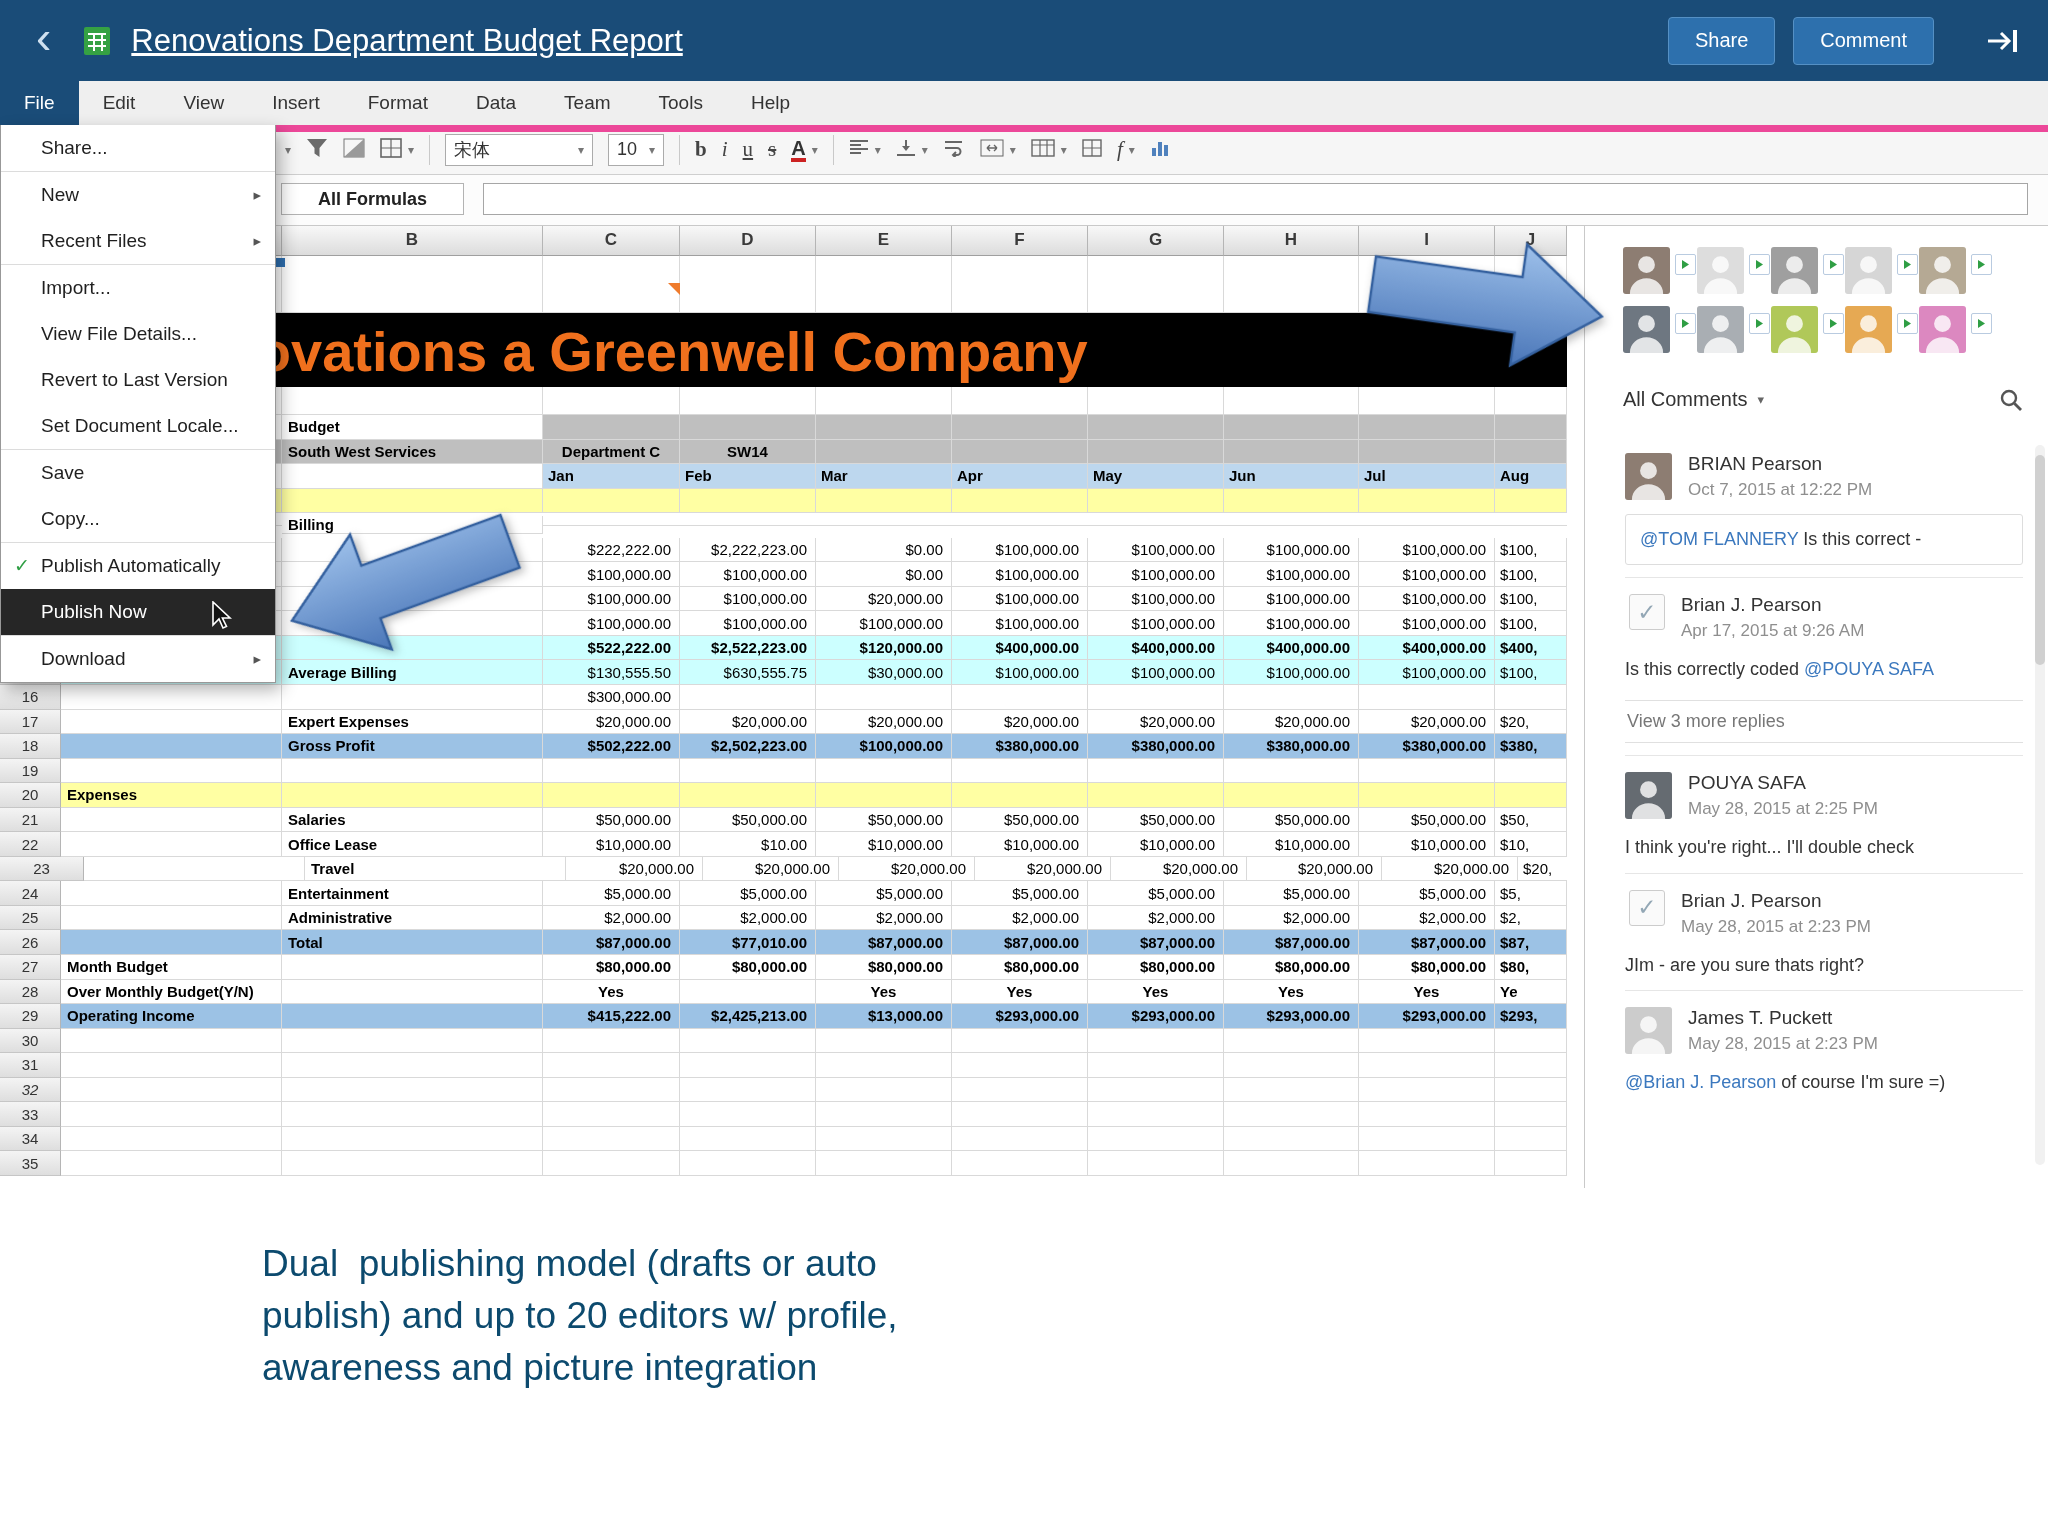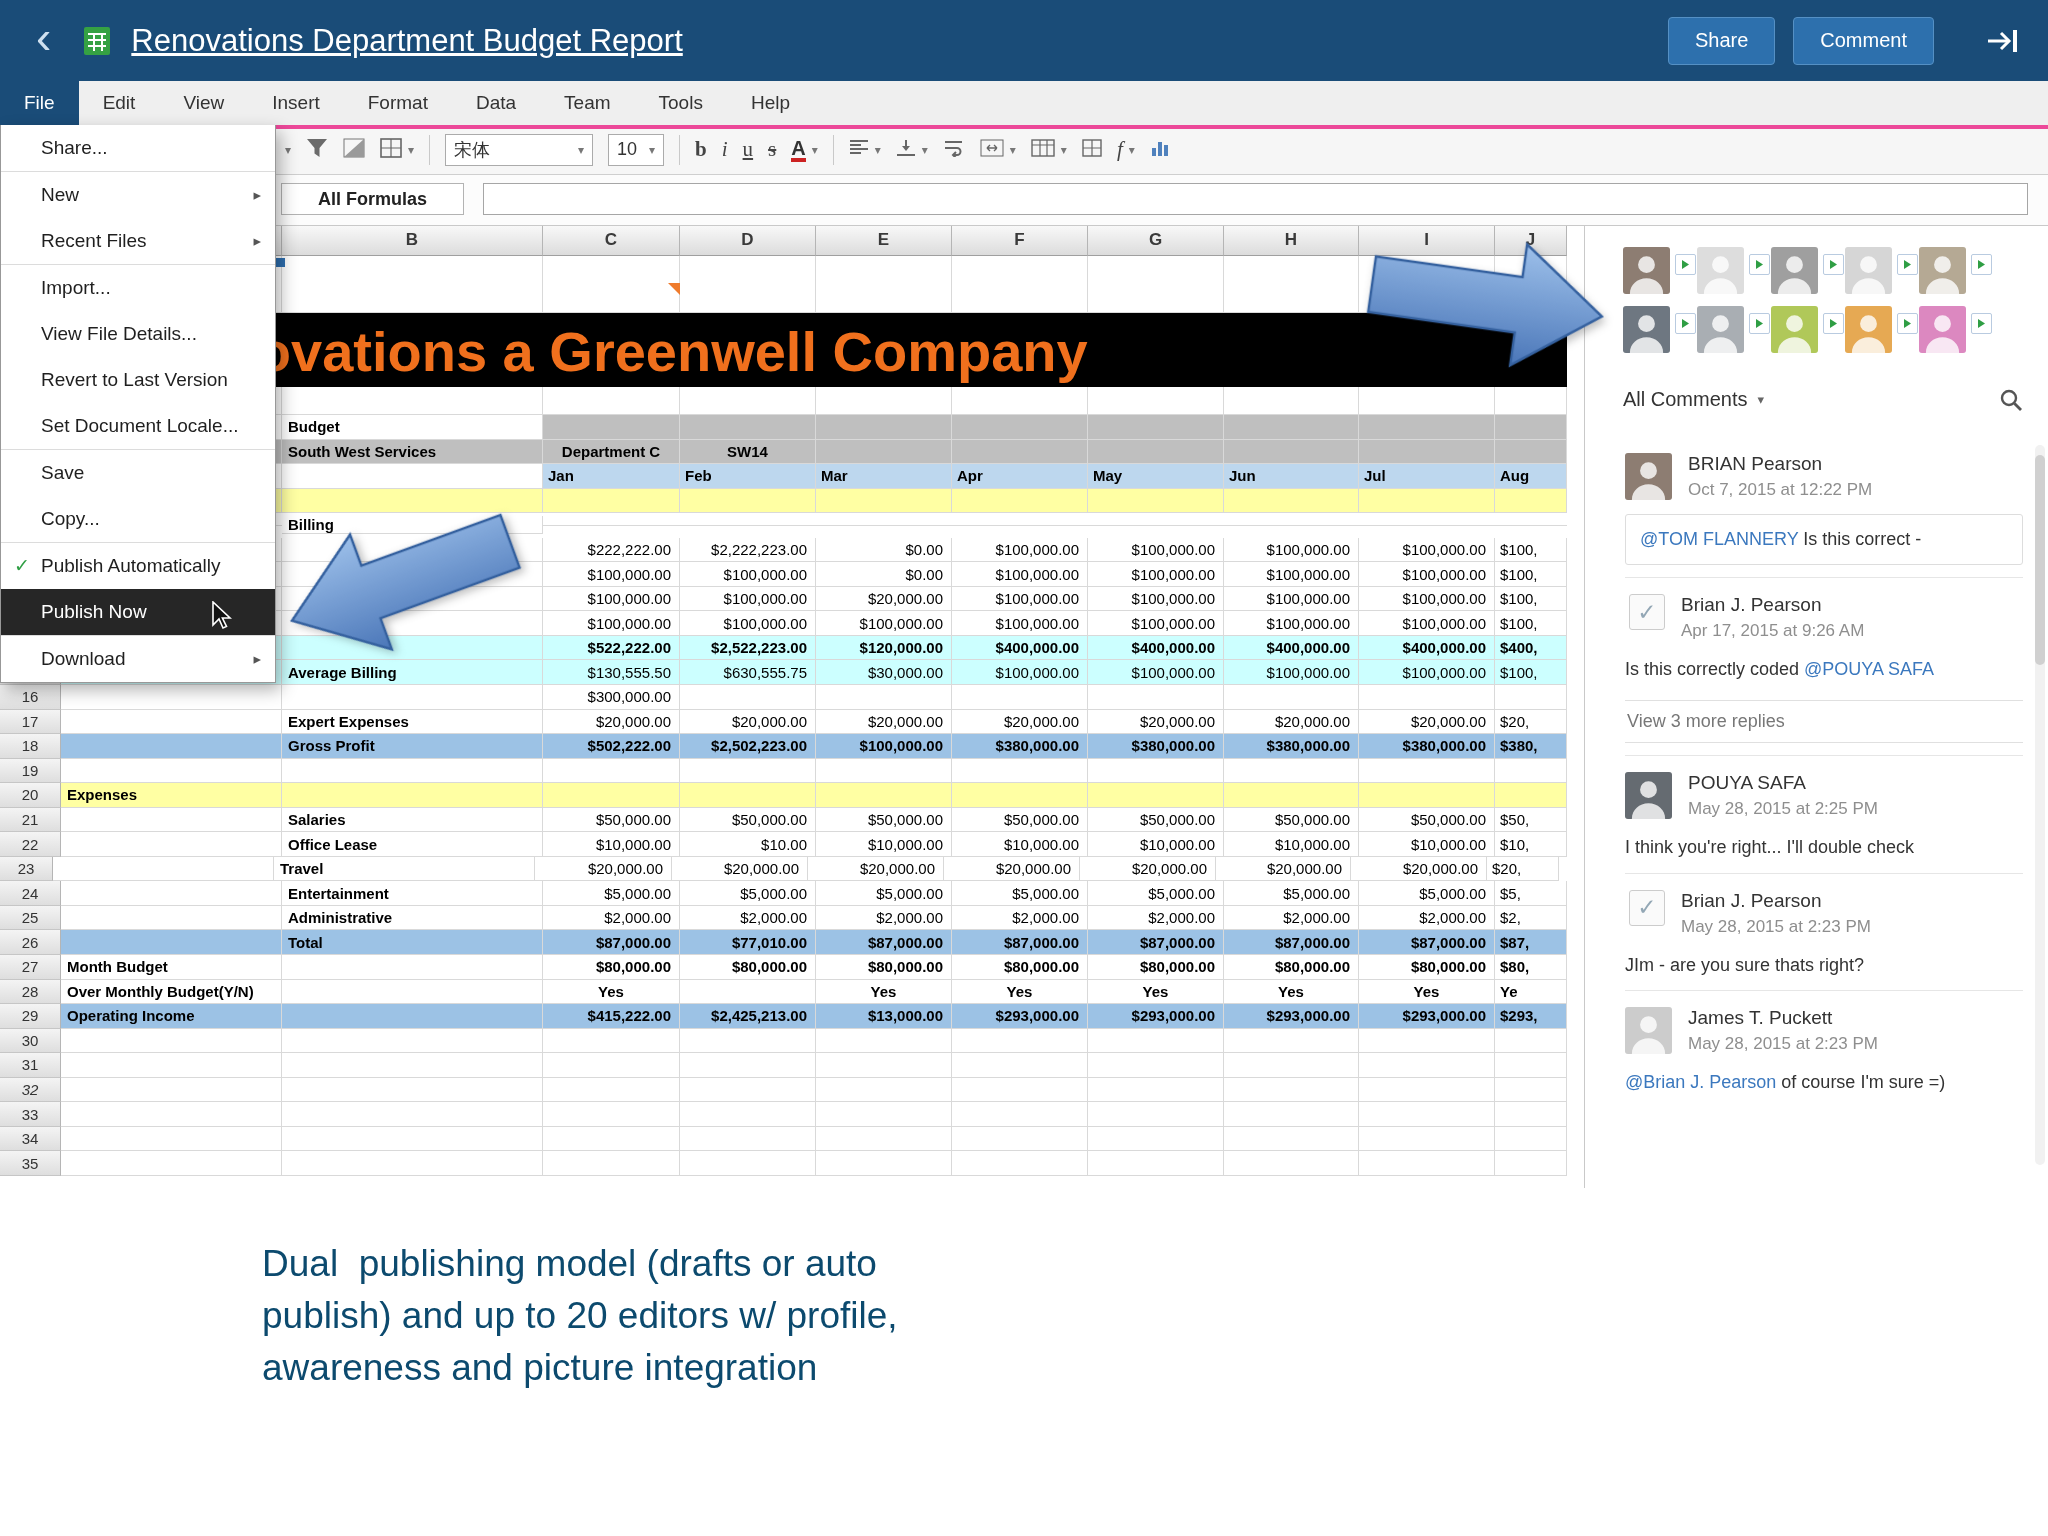--- a/index.html
+++ b/index.html
@@ -13,21 +13,21 @@
   .docicon{margin-left:32px;display:flex;}
   .title{color:#fff;font-size:31px;margin-left:20px;white-space:nowrap;font-weight:400;text-decoration:underline;}
   .spacer{flex:1;}
   .btn{height:46px;padding:0 26px;background:#2d70ad;border:1px solid #5590c4;border-radius:4px;
        color:#fff;font-size:20px;display:flex;align-items:center;}
   .btn-share{margin-right:18px;}
   .collapse{margin:0 28px 0 52px;display:flex;}
 
   
   .menubar{position:absolute;top:81px;left:0;width:100%;height:44px;background:#efefef;
-           border-bottom:4px solid #ec4899;display:flex;font-size:19px;color:#333;z-index:40;}
+           border-bottom:7px solid #ec4899;display:flex;font-size:19px;color:#333;z-index:40;}
   .mitem{padding:0 24px;line-height:44px;}
   .mitem.active{background:#1a4c78;color:#fff;}
 
   
   .toolbar{position:absolute;top:125px;left:0;width:100%;height:50px;background:#f6f6f6;
            border-bottom:1px solid #cfcfcf;display:flex;align-items:center;gap:15px;
            padding-left:285px;box-sizing:border-box;color:#5a5a5a;}
   .tsep{width:1px;height:30px;background:#c9c9c9;flex:none;}
   .tcaret{font-size:12px;color:#777;margin-left:-9px;}
   .tbox{height:32px;border:1px solid #ababab;background:#fff;display:flex;align-items:center;
@@ -512,21 +512,21 @@
           <div class="cell num " style="width: 137px;">$10,000.00</div>
           <div class="cell num " style="width: 136px;">$10.00</div>
           <div class="cell num " style="width: 136px;">$10,000.00</div>
           <div class="cell num " style="width: 136px;">$10,000.00</div>
           <div class="cell num " style="width: 136px;">$10,000.00</div>
           <div class="cell num " style="width: 135px;">$10,000.00</div>
           <div class="cell num " style="width: 136px;">$10,000.00</div>
           <div class="cell numleft " style="width: 72px;">$10,</div>
         </div>
         <div class="grow" style="height: 24.56px;">
-          <div class="cell rh" style="width: 53px;">23</div>
+          <div class="cell rh" style="width: 84px;">23</div>
           <div class="cell lab " style="width: 221px;"></div>
           <div class="cell lab " style="width: 261px;">Travel</div>
           <div class="cell num " style="width: 137px;">$20,000.00</div>
           <div class="cell num " style="width: 136px;">$20,000.00</div>
           <div class="cell num " style="width: 136px;">$20,000.00</div>
           <div class="cell num " style="width: 136px;">$20,000.00</div>
           <div class="cell num " style="width: 136px;">$20,000.00</div>
           <div class="cell num " style="width: 135px;">$20,000.00</div>
           <div class="cell num " style="width: 136px;">$20,000.00</div>
           <div class="cell numleft " style="width: 72px;">$20,</div>

